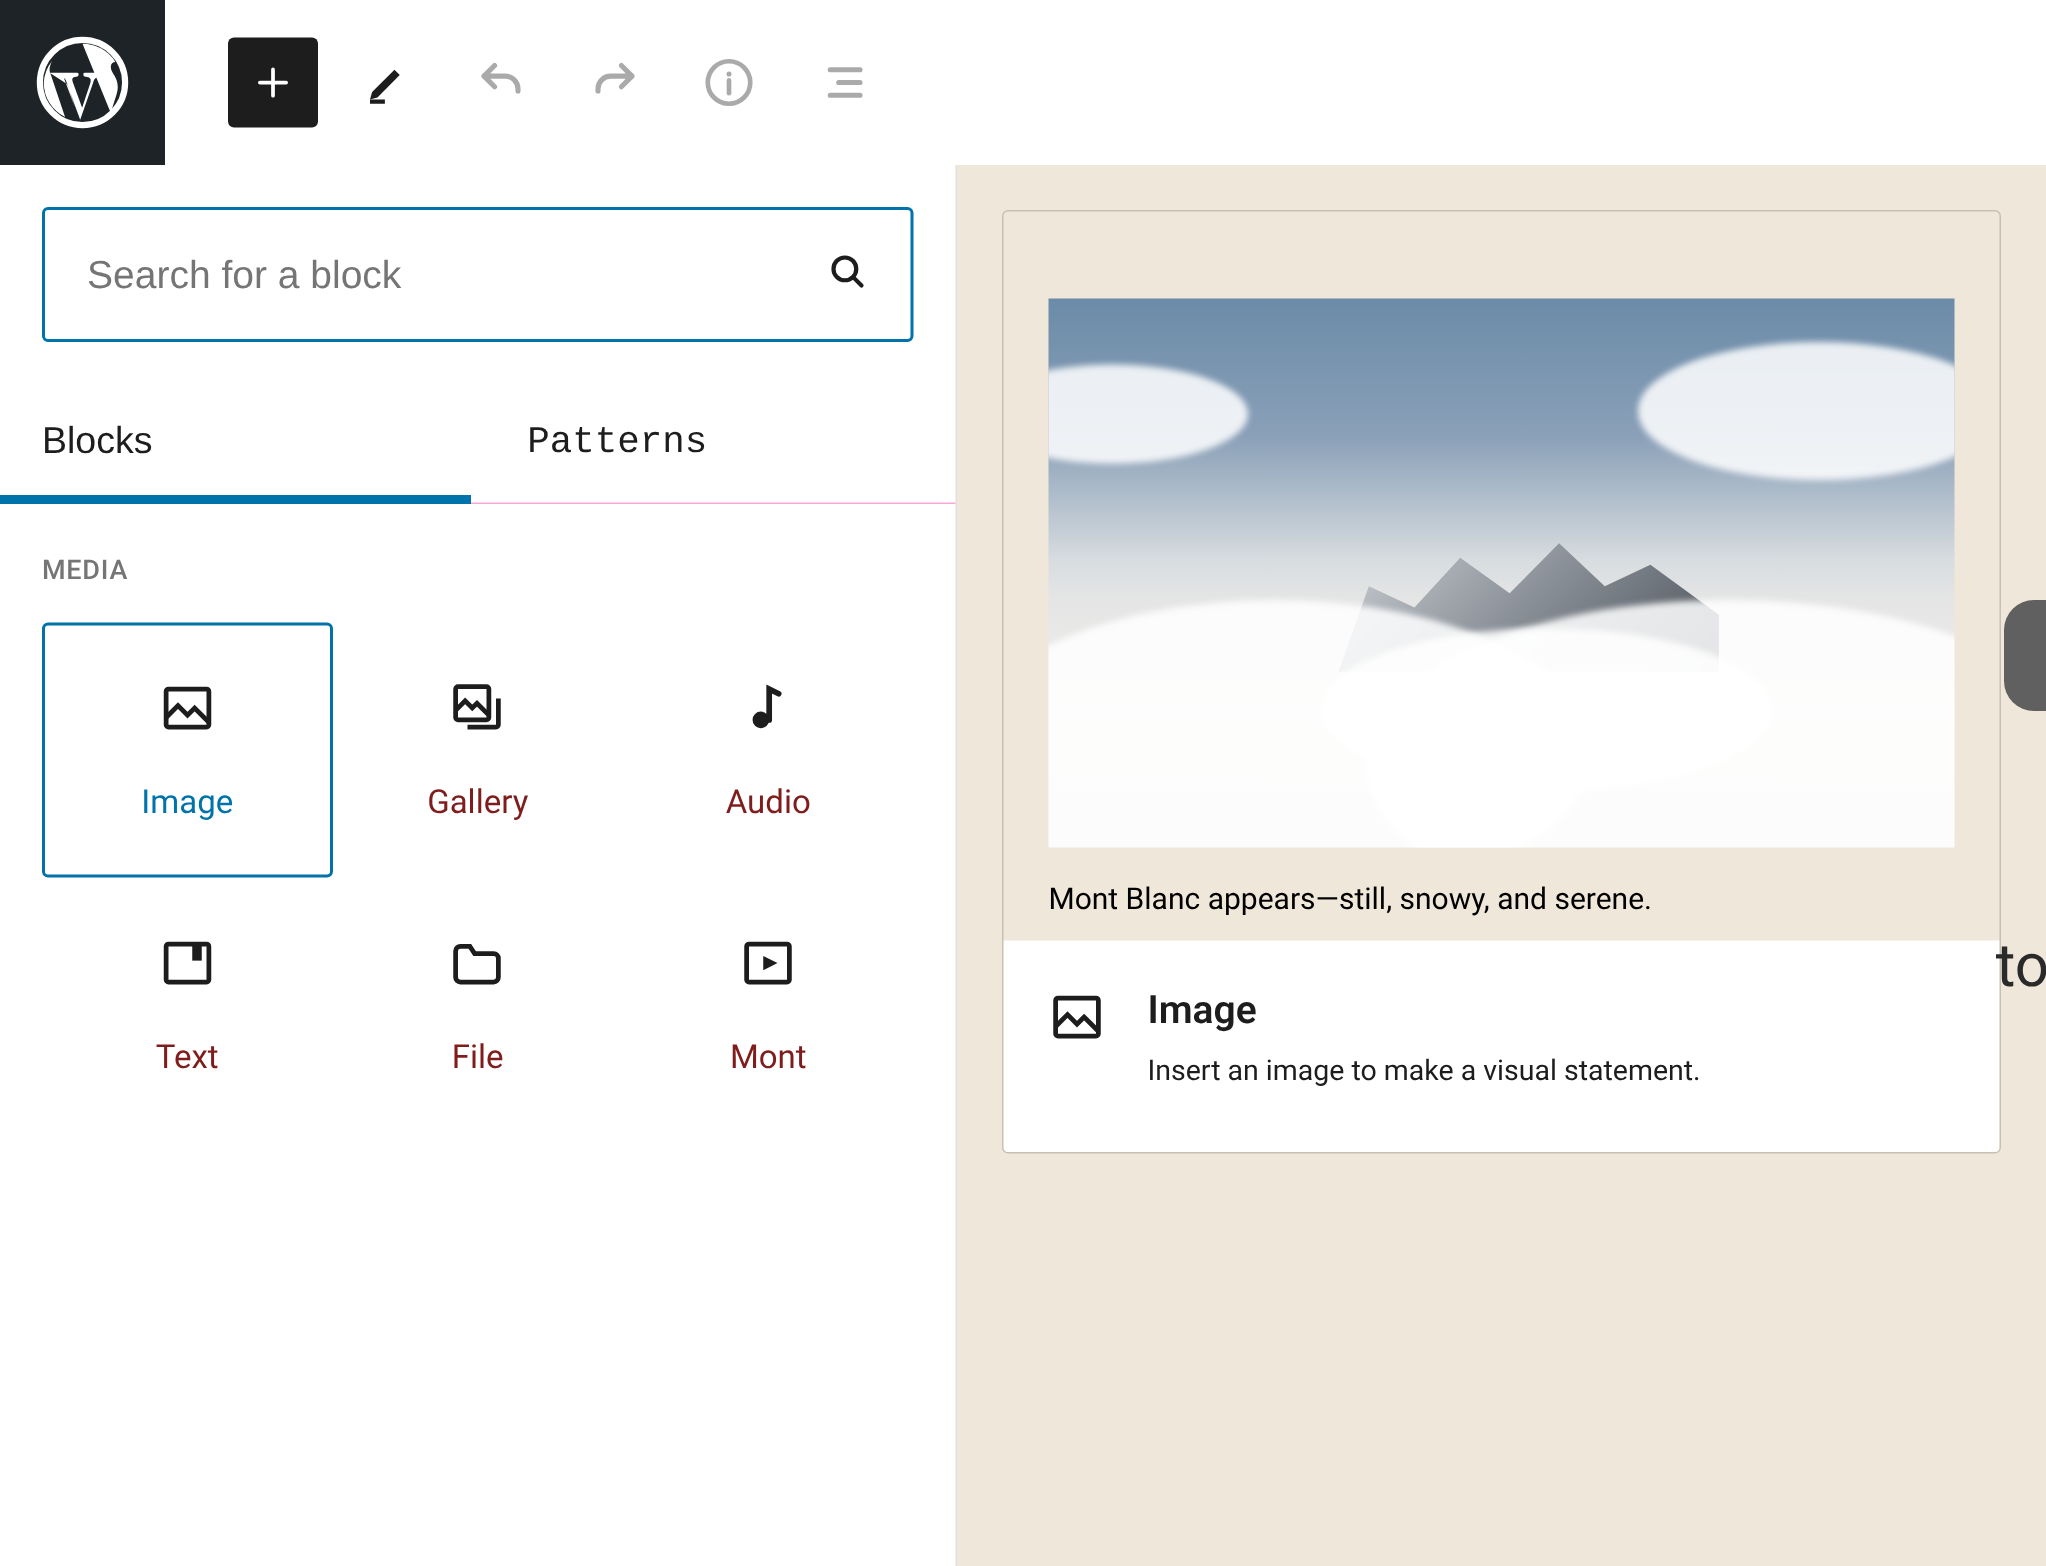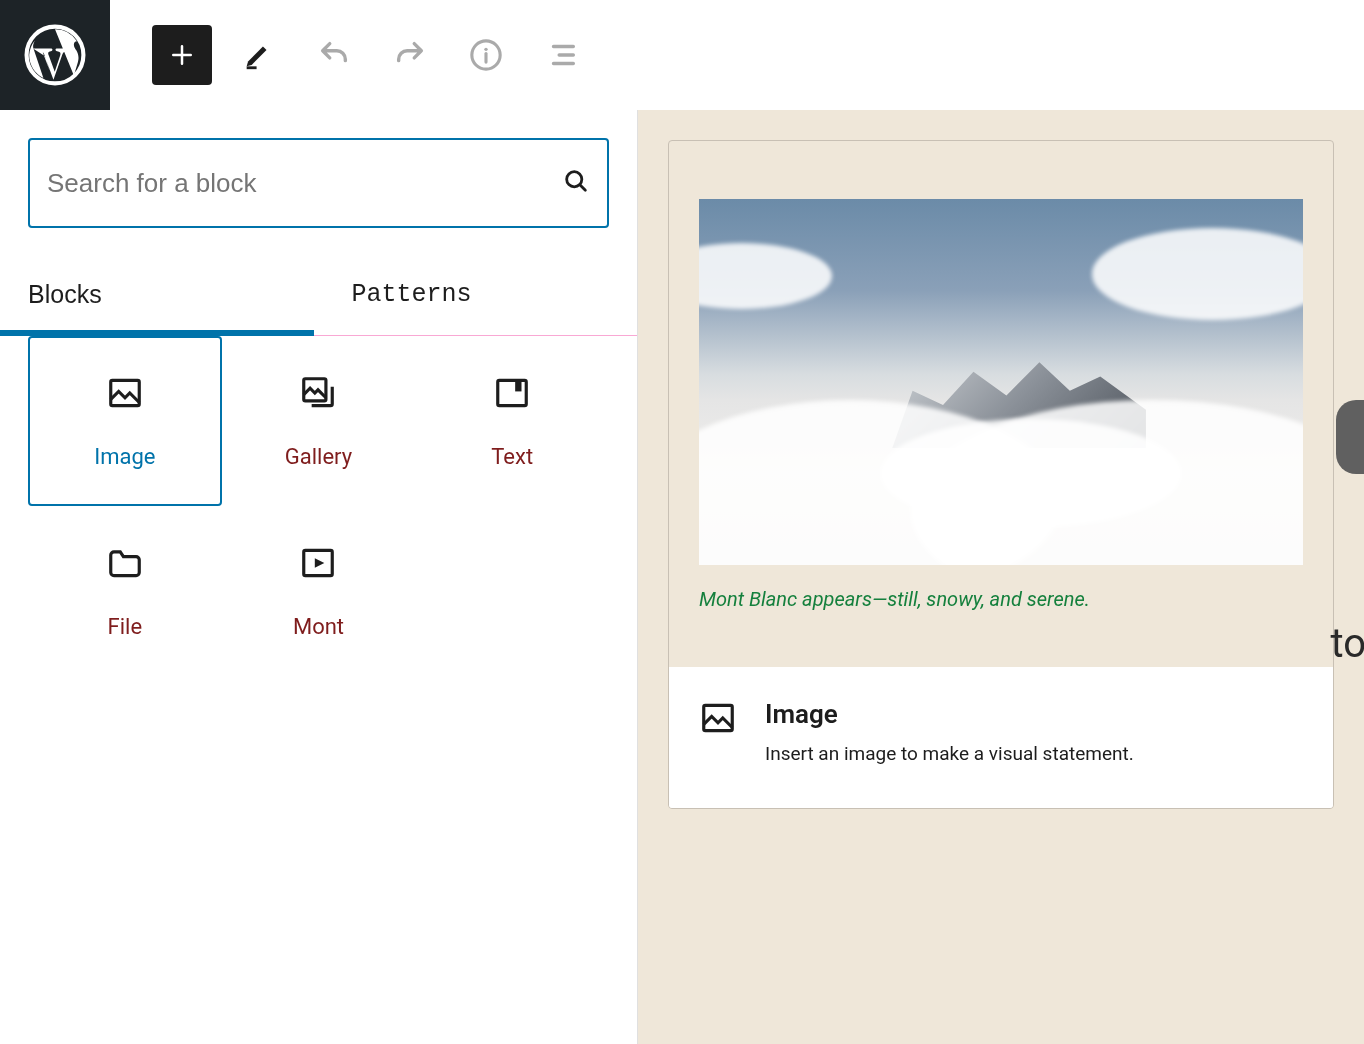--- a/index.html
+++ b/index.html
@@ -60,21 +60,21 @@
     }
     .search-wrap {
       padding: 0 28px 28px 28px;
     }
     .search {
       display: flex;
       align-items: center;
       border: 2px solid #0073aa;
       border-radius: 4px;
       height: 90px;
-      padding: 0 17px;
+      padding: 0 28px;
     }
     .search input {
       flex: 1;
       border: none;
       outline: none;
       font-size: 26px;
       color: #666;
       background: transparent;
     }
     .tabs {
@@ -176,24 +176,23 @@
       background: linear-gradient(135deg,#d0d4d8 0%, #8a9098 50%, #4a5058 100%);
       clip-path: polygon(0% 100%, 8% 40%, 20% 55%, 32% 20%, 45% 45%, 58% 10%, 70% 40%, 82% 25%, 100% 60%, 100% 100%);
     }
     .cloud {
       position: absolute;
       border-radius: 50%;
       background: rgba(255,255,255,0.85);
       filter: blur(2px);
     }
     .caption {
-      padding: 4px 30px 56px 30px;
+      padding: 4px 30px 16px 30px;
       font-size: 20px;
-      color: #15803d;
-      font-style: italic;
+      color: #000000;
     }
     .desc-card {
       background: #fff;
       padding: 32px 30px 40px 30px;
       display: flex;
       gap: 28px;
       align-items: flex-start;
     }
     .desc-title {
       font-size: 26px;
@@ -283,40 +282,50 @@
             </svg>
         </span>
       </div>
     </div>
 
     <div class="tabs">
       <button class="tab active">Blocks</button>
       <button class="tab">Patterns</button>
     </div>
 
+    <div class="section-title">MEDIA</div>
 
     <div class="block-grid">
       <div class="block-item selected">
         <span class="block-icon">
           <svg width="38" height="38" viewBox="0 0 24 24">
               <rect x="3" y="4" width="18" height="16" rx="1" stroke="#1d1d1d" stroke-width="2" fill="none"></rect>
               <path d="M3 16l5-5 4 4 3-3 6 6" stroke="#1d1d1d" stroke-width="2" fill="none"></path>
             </svg>
         </span>
         <span class="block-label">Image</span>
       </div>
       <div class="block-item">
         <span class="block-icon">
           <svg width="38" height="38" viewBox="0 0 24 24">
               <rect x="3" y="3" width="14" height="14" rx="1" stroke="#1d1d1d" stroke-width="2" fill="none"></rect>
               <path d="M3 13l4-4 3 3 2-2 5 5" stroke="#1d1d1d" stroke-width="2" fill="none"></path>
               <path d="M8 20h12a1 1 0 0 0 1-1V8" stroke="#1d1d1d" stroke-width="2" fill="none"></path>
             </svg>
         </span>
         <span class="block-label">Gallery</span>
+      </div>
+      <div class="block-item">
+        <span class="block-icon">
+          <svg width="38" height="38" viewBox="0 0 24 24">
+              <circle cx="9" cy="17" r="3.5" fill="#1d1d1d"></circle>
+              <path d="M12.5 17V4l4 2" stroke="#1d1d1d" stroke-width="2.4" fill="none" stroke-linecap="round"></path>
+            </svg>
+        </span>
+        <span class="block-label">Audio</span>
       </div>
       <div class="block-item">
         <span class="block-icon">
           <svg width="38" height="38" viewBox="0 0 24 24">
               <rect x="3" y="4" width="18" height="16" rx="1" stroke="#1d1d1d" stroke-width="2" fill="none"></rect>
               <rect x="14" y="4" width="4" height="7" fill="#1d1d1d"></rect>
             </svg>
         </span>
         <span class="block-label">Text</span>
       </div>

